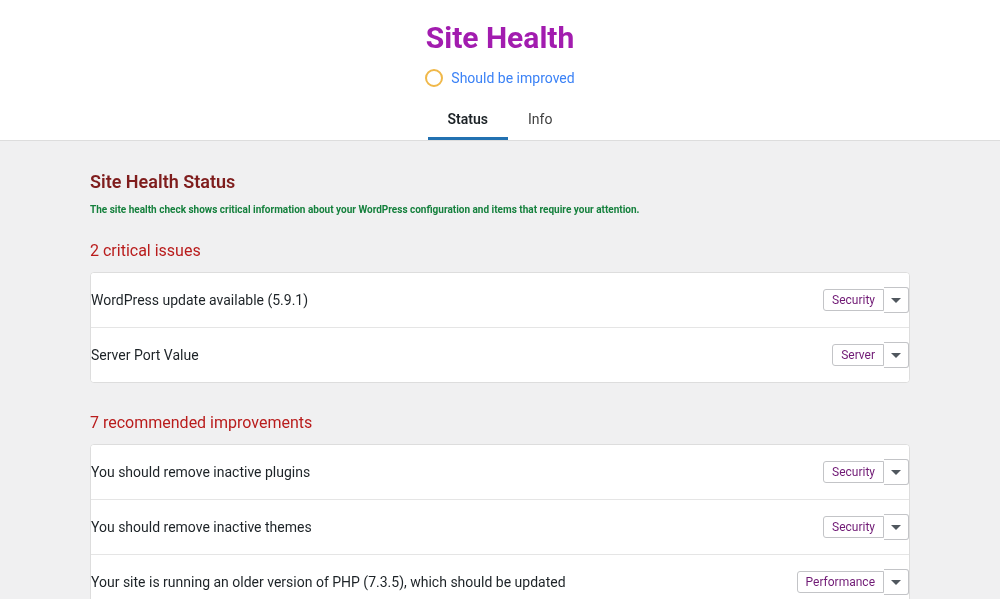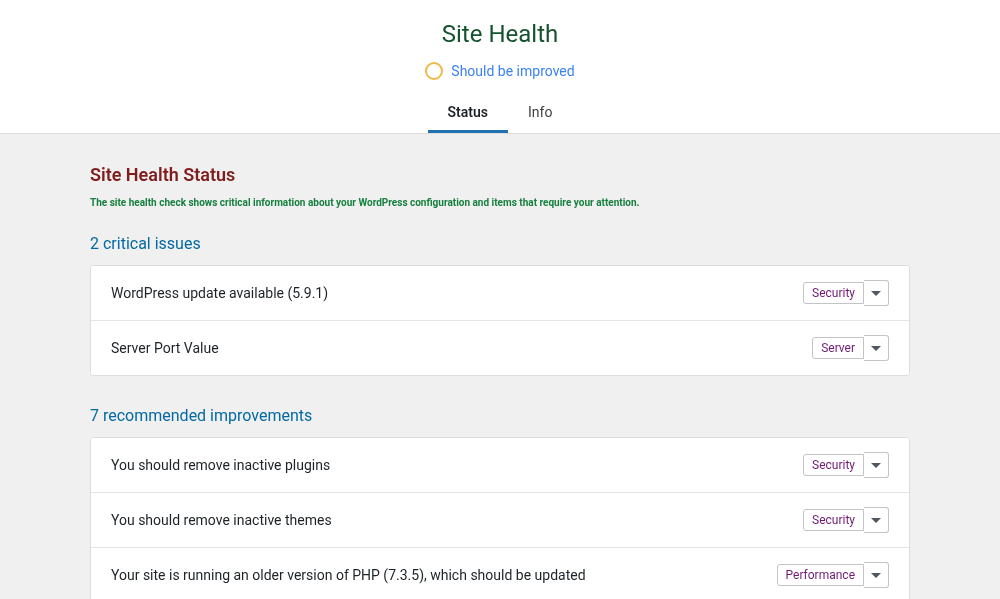--- a/index.html
+++ b/index.html
@@ -9,23 +9,23 @@
       color: #1d2327;
       font-size: 14px;
     }
     .header {
       background: #fff;
       padding: 20px 0 0 0;
       text-align: center;
       border-bottom: 1px solid #ddd;
     }
     .header h1 {
-      font-size: 24px;
-      font-weight: 400;
-      color: #14532d;
+      font-size: 30px;
+      font-weight: 700;
+      color: #a21caf;
       margin-bottom: 14px;
     }
     .status-indicator {
       display: flex;
       align-items: center;
       justify-content: center;
       gap: 8px;
       margin-bottom: 16px;
     }
     .status-circle {
@@ -72,35 +72,35 @@
     .section-desc {
       font-size: 10px;
       color: #15803d;
       margin-bottom: 24px;
       line-height: 1.5;
       font-weight: bold;
     }
     .issues-group-title {
       font-size: 16px;
       font-weight: 400;
-      color: #0369a1;
+      color: #b91c1c;
       margin-bottom: 12px;
     }
     .issues-list {
       background: #fff;
       border: 1px solid #ddd;
       border-radius: 4px;
       margin-bottom: 30px;
       overflow: hidden;
     }
     .issue-row {
       display: flex;
       align-items: center;
       justify-content: space-between;
-      padding: 14px 20px;
+      padding: 14px 0;
       border-bottom: 1px solid #e5e5e5;
       background: #fff;
     }
     .issue-row:last-child {
       border-bottom: none;
     }
     .issue-label {
       font-size: 14px;
       color: #1d2327;
       flex: 1;

